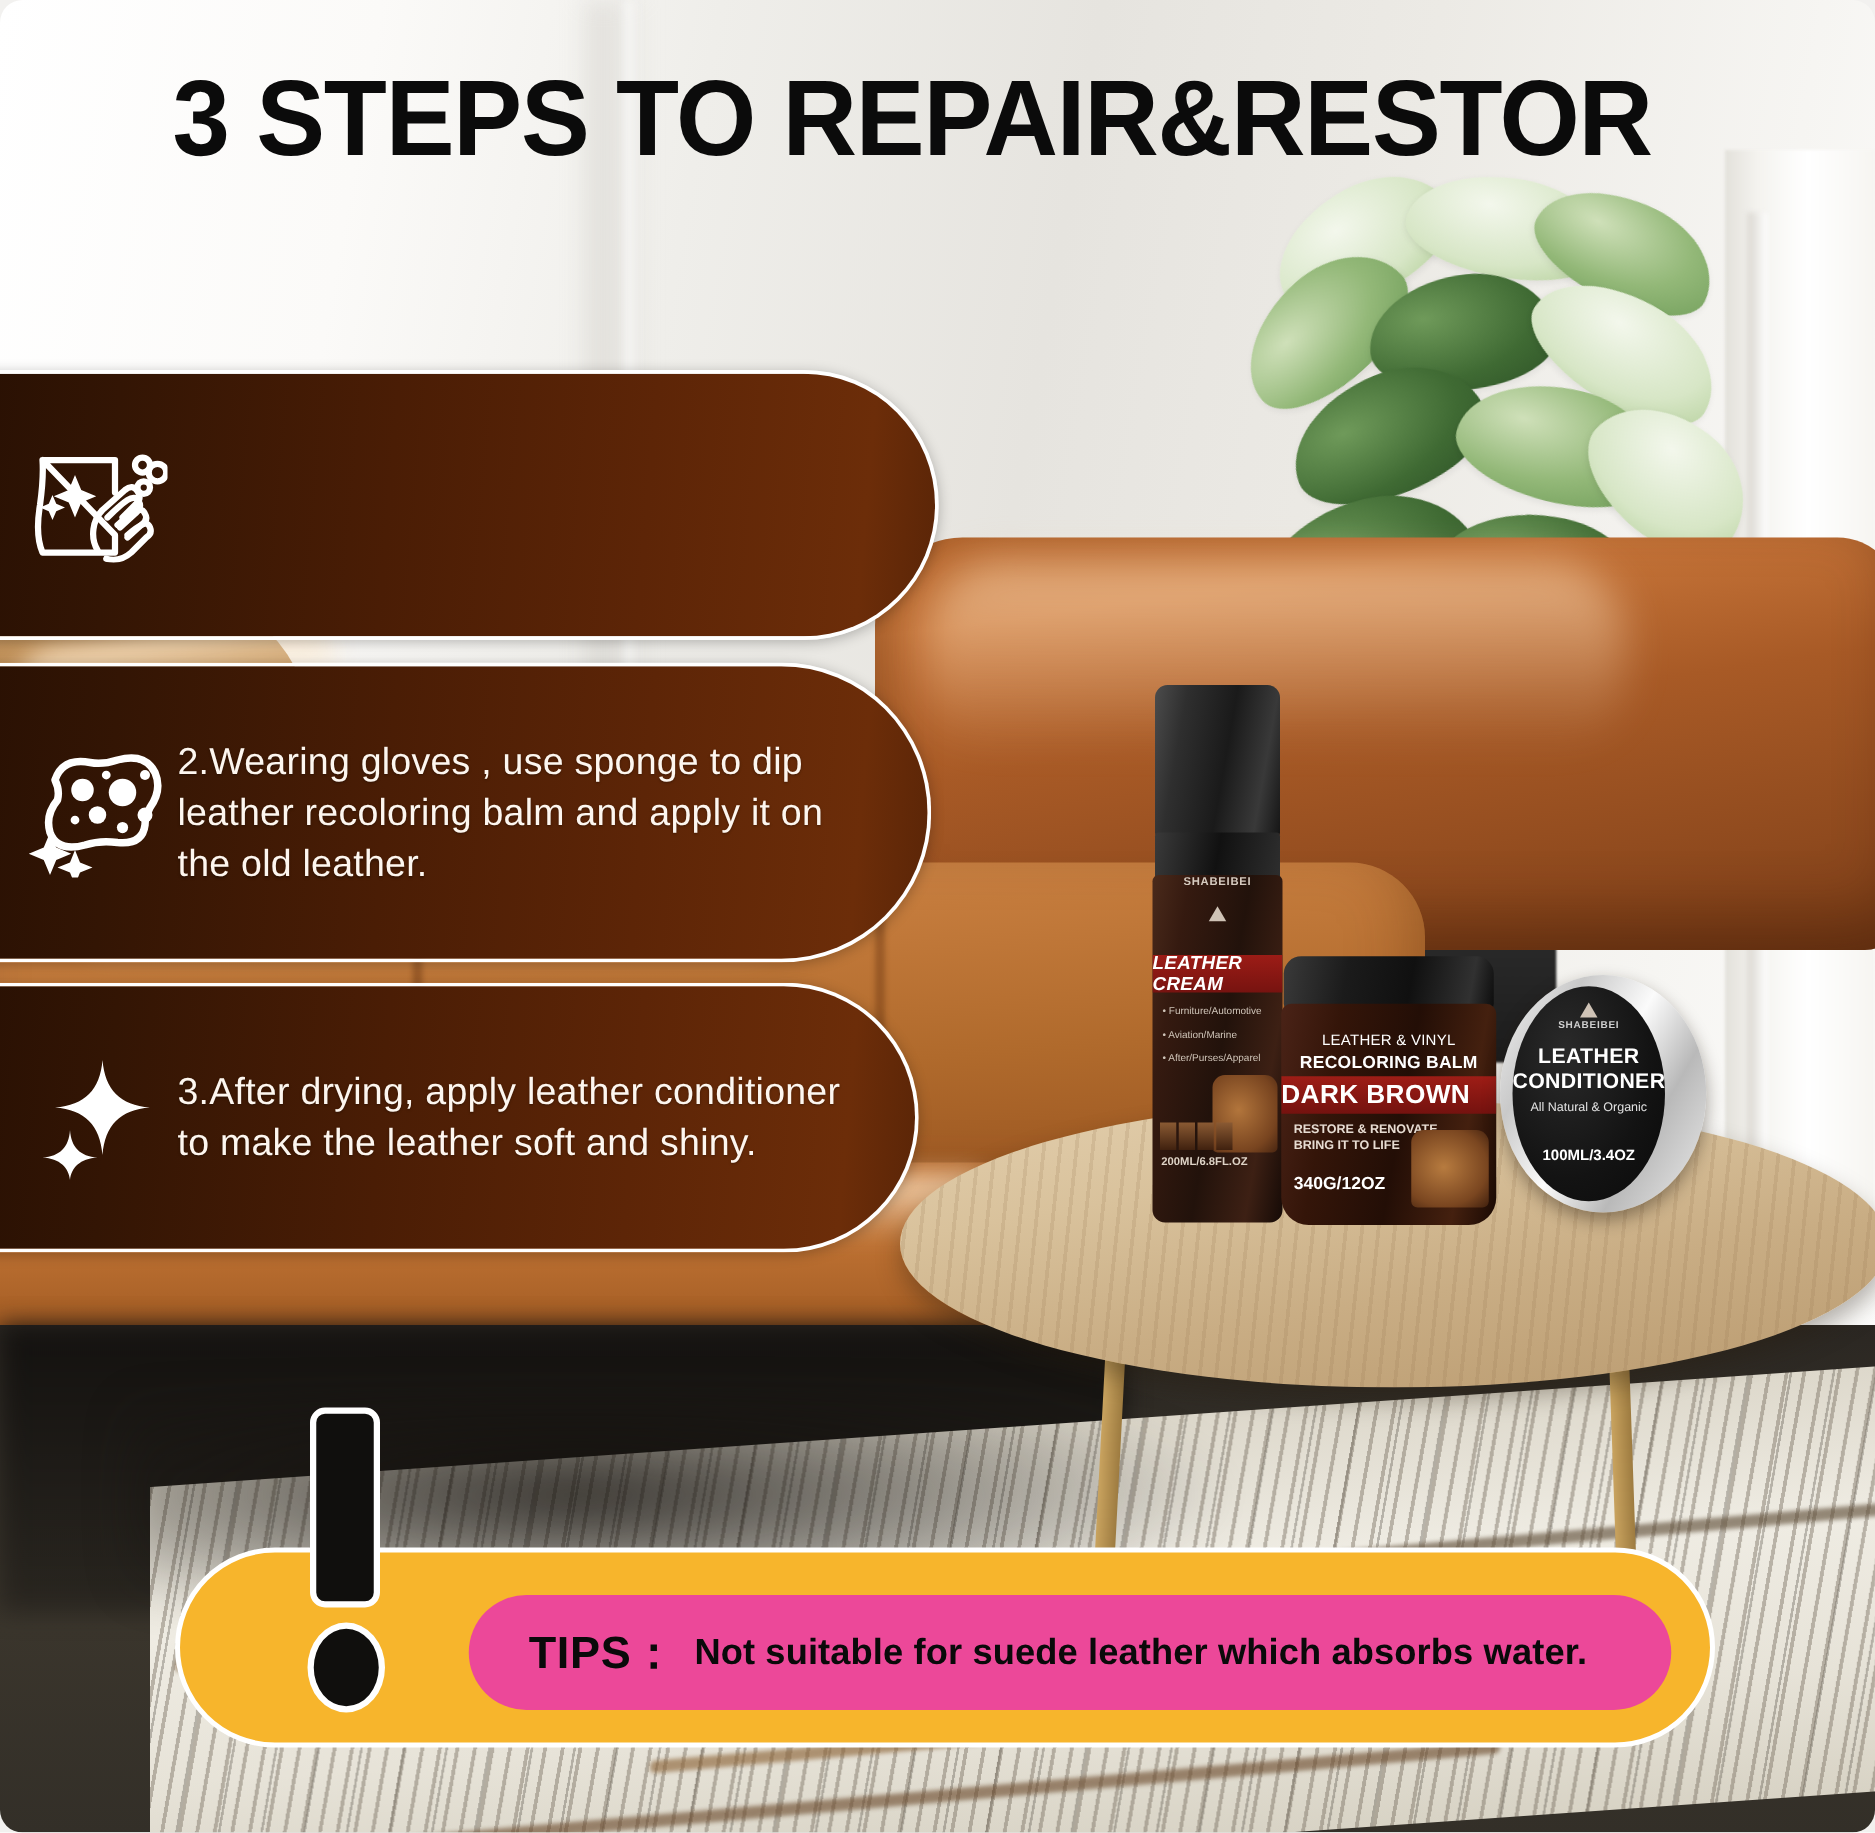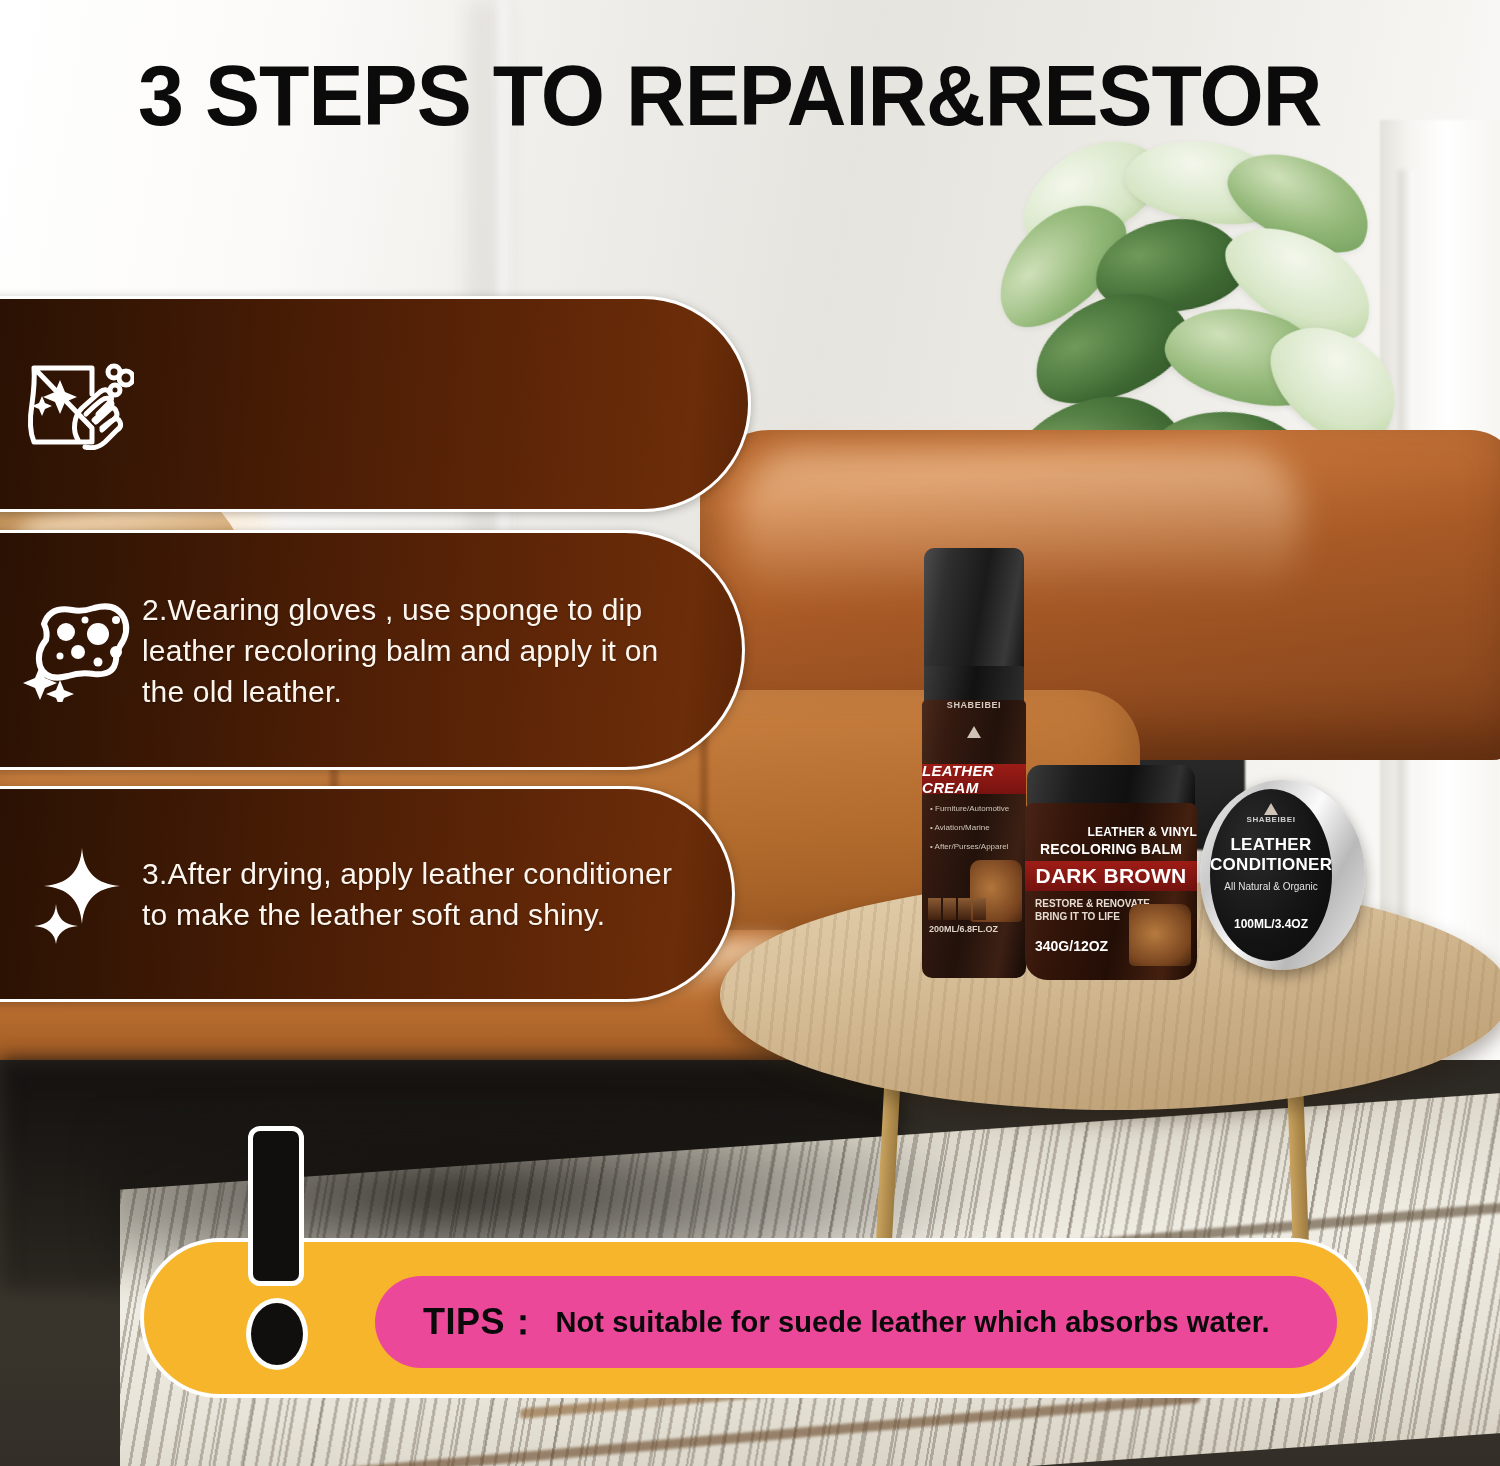--- a/index.html
+++ b/index.html
@@ -6,21 +6,21 @@
   body{font-family:"Liberation Sans", sans-serif;}
 
   .canvas{
     position:relative;
     width:1500px;height:1466px;
     overflow:hidden;
     background:#f2f1ef;
   }
 
   
-  .scene{position:absolute;inset:0;overflow:hidden;}
+  .scene{position:absolute;inset:0;overflow:hidden;border-radius:18px;}
 
   
   .wall{
     position:absolute;left:0;top:0;width:1500px;height:1120px;
     background:
       linear-gradient(100deg,#ffffff 0%,#fbfaf8 18%,#efeeea 34%,#e6e4df 52%,#eceae5 68%,#f6f5f2 86%,#fdfdfc 100%);
   }
   .wall-corner{
     position:absolute;left:470px;top:0;width:48px;height:560px;
     background:linear-gradient(90deg,rgba(205,202,196,.55),rgba(255,255,255,0));
@@ -211,26 +211,26 @@
     position:absolute;left:2px;top:0;width:168px;height:44px;
     background:linear-gradient(100deg,#3a3a3a 0%,#1b1b1b 30%,#101010 60%,#313131 88%,#0c0c0c 100%);
     border-radius:14px 14px 6px 6px;
   }
   .jar-body{
     position:absolute;left:0;top:38px;width:172px;height:177px;
     background:linear-gradient(100deg,#4a2317 0%,#341509 24%,#230e06 55%,#44200f 82%,#190903 100%);
     border-radius:8px 8px 22px 22px;
     overflow:hidden;
   }
-  .j-line1{position:absolute;top:22px;width:100%;text-align:right;color:#fff;font-weight:bold;font-size:12px;letter-spacing:.2px;}
+  .j-line1{position:absolute;top:22px;width:100%;text-align:center;color:#fff;font-weight:normal;font-size:12px;letter-spacing:.2px;}
   .j-line2{position:absolute;top:38px;width:100%;text-align:center;color:#fff;font-weight:bold;font-size:14px;letter-spacing:.2px;}
   .j-band{
     position:absolute;top:58px;left:0;width:100%;height:30px;
     background:linear-gradient(180deg,#9e1d16,#74120f);
-    display:flex;align-items:center;justify-content:center;
+    display:flex;align-items:center;
   }
   .j-band span{color:#fff;font-weight:bold;font-size:21px;letter-spacing:.3px;}
   .j-sub{position:absolute;top:94px;left:10px;color:#e7dcd2;font-size:10px;line-height:13px;font-weight:bold;}
   .j-vol{position:absolute;bottom:26px;left:10px;color:#fff;font-weight:bold;font-size:14px;}
   .j-chair{
     position:absolute;right:6px;bottom:14px;width:62px;height:62px;
     background:radial-gradient(ellipse at 42% 48%,#b77b3f,#7a4620 68%,#40200e 100%);
     border-radius:10px 10px 5px 5px;
   }
 

